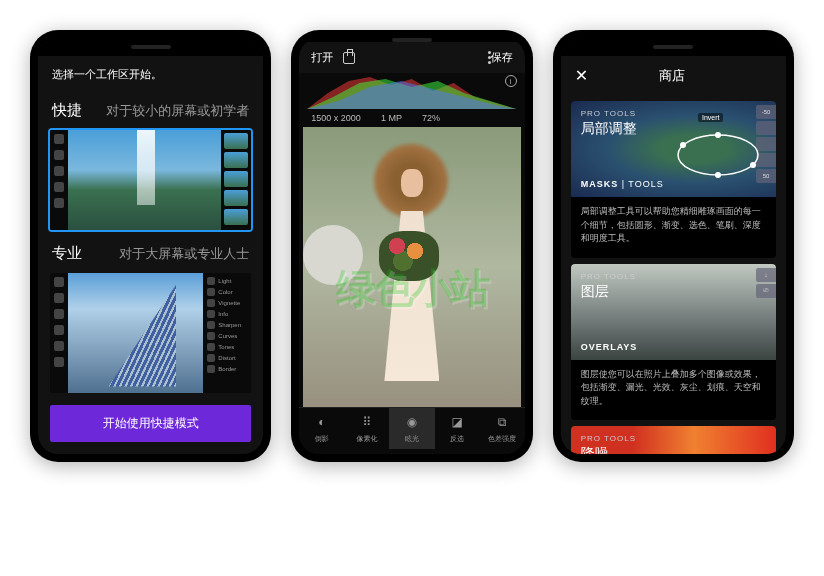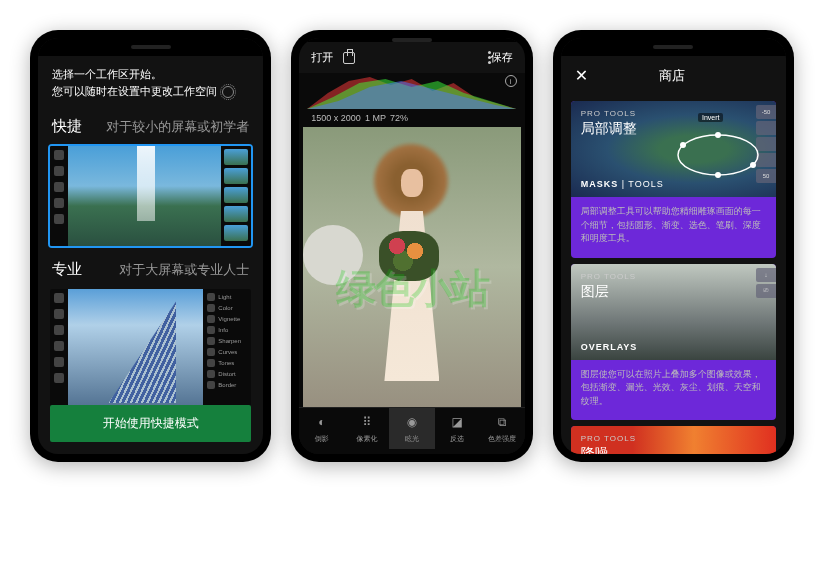--- a/index.html
+++ b/index.html
@@ -24,33 +24,33 @@
 .p1-card-img { flex: 1; background: linear-gradient(to bottom, #4a9fd8 0%, #7ab8dd 40%, #3a7050 60%, #2a5040 100%); position: relative; }
 .p1-waterfall { position: absolute; left: 45%; top: 0; width: 18px; height: 75%; background: linear-gradient(to bottom, rgba(255,255,255,0.9), rgba(255,255,255,0.5)); }
 .p1-card-sidebar-r { width: 30px; background: #0a0a0a; display: flex; flex-direction: column; gap: 3px; padding: 3px; }
 .p1-thumb { width: 100%; height: 16px; background: linear-gradient(to bottom,#4a9fd8,#3a7050); border-radius: 2px; }
 .p1-card2 .p1-card-inner { height: 120px; }
 .p1-card-img2 { flex: 1; background: linear-gradient(to bottom, #5a9fd8 0%, #b0d0e8 30%, #507090 100%); position: relative; }
 .p1-building { position: absolute; right: 20%; top: 10%; width: 50%; height: 85%; background: repeating-linear-gradient(-65deg, #aac0d0 0 2px, #4060a0 2px 5px); clip-path: polygon(100% 0, 100% 100%, 0 100%); }
 .p1-card2-right { width: 48px; background: #0a0a0a; display: flex; flex-direction: column; gap: 3px; padding: 4px; }
 .p1-tool-row { display: flex; align-items: center; gap: 3px; font-size: 6px; color: #999; }
 .p1-tool-row::before { content:""; width:8px; height:8px; background:#444; border-radius:2px; }
-.p1-cta { position: absolute; bottom: 12px; left: 12px; right: 12px; background: #15803d; color: #fff; text-align: center; padding: 10px; font-size: 12px; border-radius: 2px; }
+.p1-cta { position: absolute; bottom: 12px; left: 12px; right: 12px; background: #6d28d9; color: #fff; text-align: center; padding: 10px; font-size: 12px; border-radius: 2px; }
 
 
 .p2-top { display: flex; justify-content: space-between; align-items: center; padding: 8px 12px; font-size: 11px; }
 .p2-top-left { display: flex; gap: 10px; align-items: center; }
 .p2-top-right { display: flex; align-items: center; }
 .p2-export { width: 12px; height: 12px; border: 1.5px solid #ccc; border-radius: 2px; position: relative; }
 .p2-export::before { content:""; position:absolute; left:3px; top:-4px; width:4px; height:6px; border:1.5px solid #ccc; border-bottom: none; }
 .p2-dots { display:flex; flex-direction:column; gap:2px; }
 .p2-dots span { width:3px; height:3px; background:#ccc; border-radius:50%; }
 .p2-hist { height: 36px; background: #0a0a0a; position: relative; display: flex; align-items: flex-end; padding: 0 8px; }
 .p2-hist svg { width: 100%; height: 100%; }
-.p2-meta { display: flex; gap: 4px; padding: 4px 12px; font-size: 9px; color: #bbb; background: #0a0a0a; }
+.p2-meta { display: flex; gap: 20px; padding: 4px 12px; font-size: 9px; color: #bbb; background: #0a0a0a; }
 .p2-canvas { flex: 1; display: flex; align-items: center; justify-content: center; background: #0a0a0a; padding: 0 4px; }
 .p2-photo { width: 100%; height: 280px; background: linear-gradient(to bottom, #8a9a7a 0%, #b0b8a0 50%, #989080 100%); position: relative; overflow: hidden; }
 .p2-car { position: absolute; left: 0; top: 35%; width: 60px; height: 60px; background: #d8d8d0; border-radius: 50%; }
 .p2-person { position:absolute; left:35%; top:5%; width:30%; height:90%; }
 .p2-hair { width:80px; height:80px; background: radial-gradient(circle, #8a6030 30%, #a07040 60%, transparent 70%); border-radius:50%; position:absolute; left:-8px; top:0; filter: blur(1px); }
 .p2-face { width:22px; height:28px; background:#e8c0a0; border-radius:40%; position:absolute; left:22px; top:28px; }
 .p2-dress { position:absolute; top:70px; left:5px; width:55px; height:170px; background: linear-gradient(to bottom, #f0e0d0, #f5e8d8); clip-path: polygon(30% 0, 70% 0, 100% 100%, 0 100%); }
 .p2-bouquet { position:absolute; top:90px; left:0; width:60px; height:50px; background: radial-gradient(circle at 30% 30%, #d04050 8px, transparent 8px), radial-gradient(circle at 60% 40%, #e89040 8px, transparent 8px), radial-gradient(circle at 40% 60%, #507030 10px, transparent 10px), #3a5028; border-radius: 40%; }
 .p2-fx-row { display: flex; background: #0a0a0a; border-top: 1px solid #222; }
 .p2-fx { flex: 1; display: flex; flex-direction: column; align-items: center; padding: 5px 2px; gap: 3px; font-size: 7px; color: #999; }
@@ -59,21 +59,21 @@
 .p2-tool-row { display: flex; background: #0a0a0a; padding: 4px 0 8px; }
 .p2-tool { flex: 1; display: flex; flex-direction: column; align-items: center; gap: 3px; font-size: 7px; color: #999; }
 .p2-tool.active { color: #fff; }
 .p2-tool-icon { width: 16px; height: 16px; display:flex; align-items:center; justify-content:center; }
 
 
 .p3-top { display: flex; align-items: center; padding: 10px 14px; }
 .p3-close { font-size: 16px; }
 .p3-title { flex: 1; text-align: center; font-size: 13px; }
 .p3-scroll { overflow-y: auto; height: calc(100% - 56px); }
-.p3-card { margin: 6px 10px; border-radius: 4px; overflow: hidden; background: #6d28d9; }
+.p3-card { margin: 6px 10px; border-radius: 4px; overflow: hidden; background: #000000; }
 .p3-card-hero { height: 96px; position: relative; padding: 8px 10px; }
 .p3-hero1 { background: radial-gradient(ellipse at 60% 50%, #3a7050 20%, #2a5070 50%, #1a2a50 100%); }
 .p3-hero2 { background: linear-gradient(to bottom, #c0c8c0 0%, #707878 60%, #3a4440 100%); }
 .p3-hero3 { background: linear-gradient(to right, #d03020 30%, #f08030 60%, #e03020 100%); }
 .p3-label-top { font-size: 8px; color: #ccc; letter-spacing: 1px; }
 .p3-label-main { font-size: 14px; font-weight: 500; margin-top: 2px; }
 .p3-label-bot { position: absolute; bottom: 8px; left: 10px; font-size: 9px; letter-spacing: 1px; }
 .p3-label-bot b { font-weight: 700; }
 .p3-side-chips { position: absolute; right: 0; top: 4px; display: flex; flex-direction: column; gap: 2px; }
 .p3-chip { width: 20px; height: 14px; background: rgba(100,100,120,0.7); border-radius: 2px 0 0 2px; font-size:6px; display:flex; align-items:center; justify-content:center; color:#ddd; }
@@ -81,24 +81,20 @@
 .wm { position: absolute; top: 50%; left: 50%; transform: translate(-50%,-50%); font-size: 40px; font-weight: 900; color: rgba(0,200,0,0.25); pointer-events: none; text-shadow: 2px 2px 0 rgba(255,255,255,0.2); letter-spacing: -2px; z-index: 100; white-space: nowrap; }
 </style>
 </head>
 <body>
 
 <div class="phone">
   <div class="screen">
     <div class="notch-bar"></div>
     <div class="p1-header">
       <div>选择一个工作区开始。</div>
-      <div>
-        <span>您可以随时在设置中更改工作空间</span>
-        <span class="p1-gear"></span>
-      </div>
     </div>
 
     <div class="p1-section-head">
       <span class="p1-section-title">快捷</span>
       <span class="p1-section-sub">对于较小的屏幕或初学者</span>
     </div>
     <div class="p1-card selected">
       <div class="p1-card-inner">
         <div class="p1-card-sidebar-l">
             <span></span>

